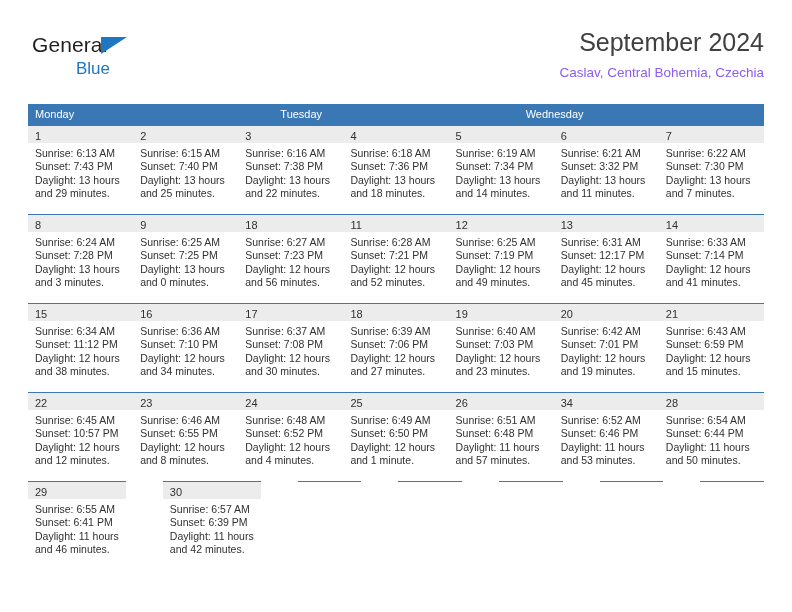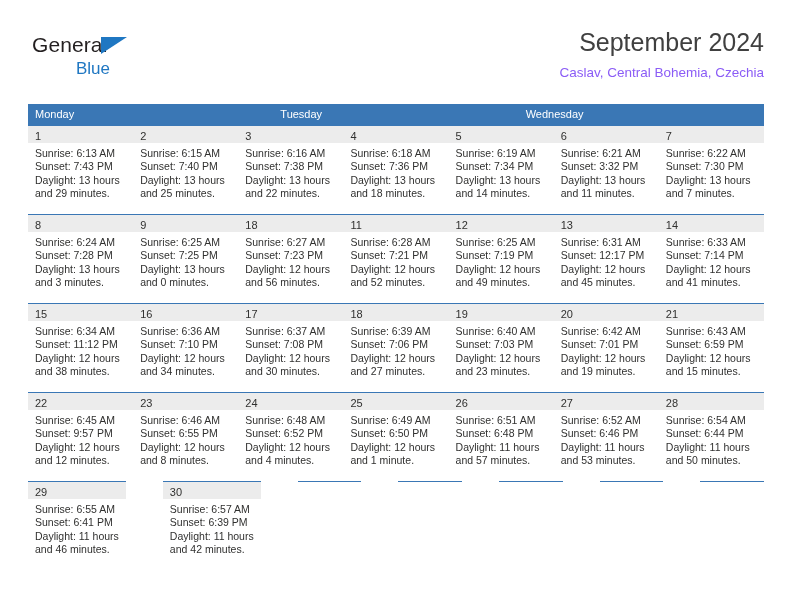--- a/index.html
+++ b/index.html
@@ -375,21 +375,21 @@
           <div class="day-line">and 15 minutes.</div>
         </div>
       </div>
     </div>
 
     <div class="week">
       <div class="day">
         <div class="day-num-band"><span class="day-num">22</span></div>
         <div class="day-body">
           <div class="day-line">Sunrise: 6:45 AM</div>
-          <div class="day-line">Sunset: 9:57 PM</div>
+          <div class="day-line">Sunset: 10:57 PM</div>
           <div class="day-line">Daylight: 12 hours</div>
           <div class="day-line">and 12 minutes.</div>
         </div>
       </div>
       <div class="day">
         <div class="day-num-band"><span class="day-num">23</span></div>
         <div class="day-body">
           <div class="day-line">Sunrise: 6:46 AM</div>
           <div class="day-line">Sunset: 6:55 PM</div>
           <div class="day-line">Daylight: 12 hours</div>
@@ -417,21 +417,21 @@
       <div class="day">
         <div class="day-num-band"><span class="day-num">26</span></div>
         <div class="day-body">
           <div class="day-line">Sunrise: 6:51 AM</div>
           <div class="day-line">Sunset: 6:48 PM</div>
           <div class="day-line">Daylight: 11 hours</div>
           <div class="day-line">and 57 minutes.</div>
         </div>
       </div>
       <div class="day">
-        <div class="day-num-band"><span class="day-num">27</span></div>
+        <div class="day-num-band"><span class="day-num">34</span></div>
         <div class="day-body">
           <div class="day-line">Sunrise: 6:52 AM</div>
           <div class="day-line">Sunset: 6:46 PM</div>
           <div class="day-line">Daylight: 11 hours</div>
           <div class="day-line">and 53 minutes.</div>
         </div>
       </div>
       <div class="day">
         <div class="day-num-band"><span class="day-num">28</span></div>
         <div class="day-body">

